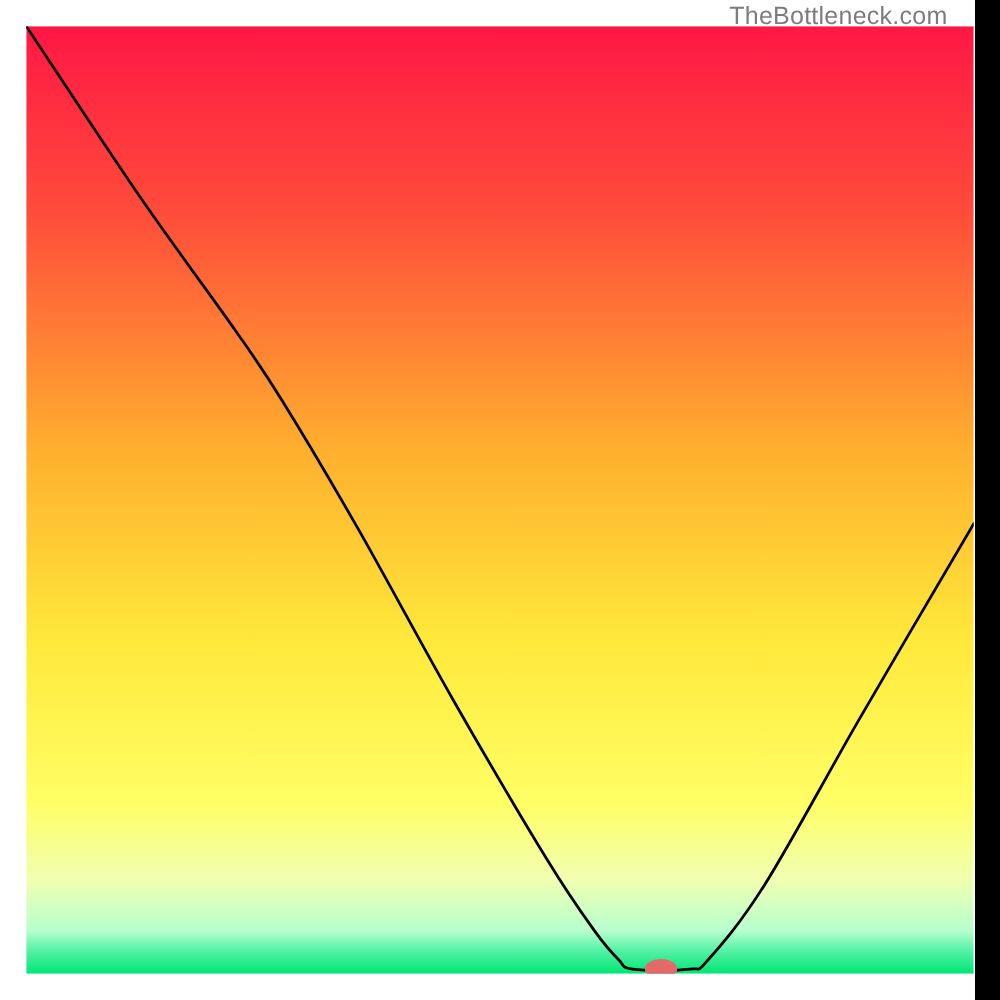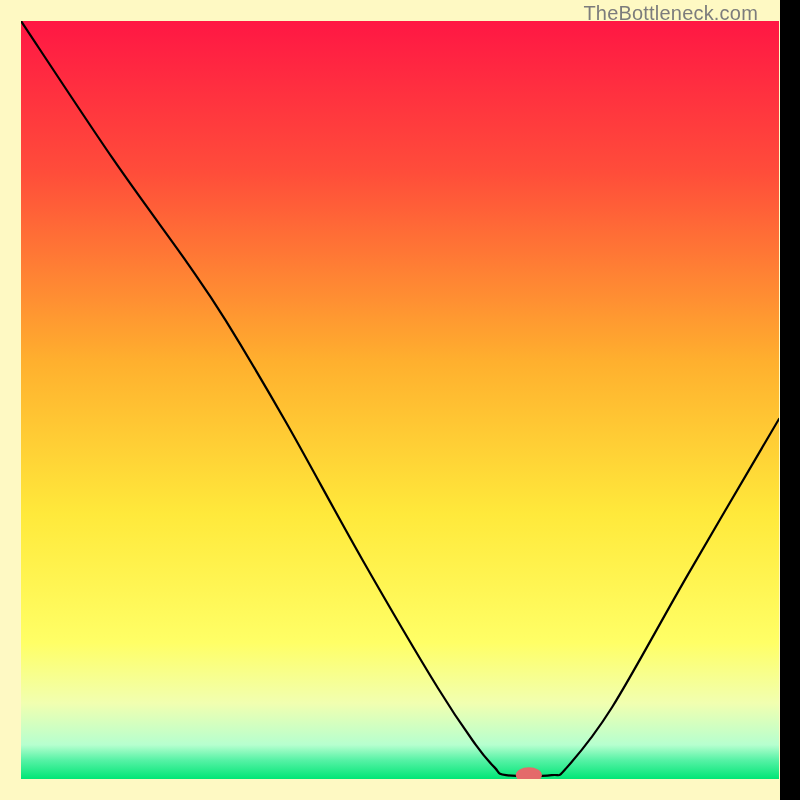--- a/index.html
+++ b/index.html
@@ -1,20 +1,20 @@
 <!DOCTYPE html>
 <html><head>
 <meta charset="utf-8">
 <style>
   * { margin: 0; padding: 0; box-sizing: border-box; }
   html, body { width: 800px; height: 800px; background: #000; overflow: hidden; }
   .frame {
     position: absolute;
     left: 0; top: 0; width: 780px; height: 800px;
-    background: #fef9c3;
+    background: #ffffff;
     text-align: center;
   }
   .plot {
     position: absolute;
     left: 21px;
     top: 21px;
     width: 758px;
     height: 758px;
   }
   .watermark {

